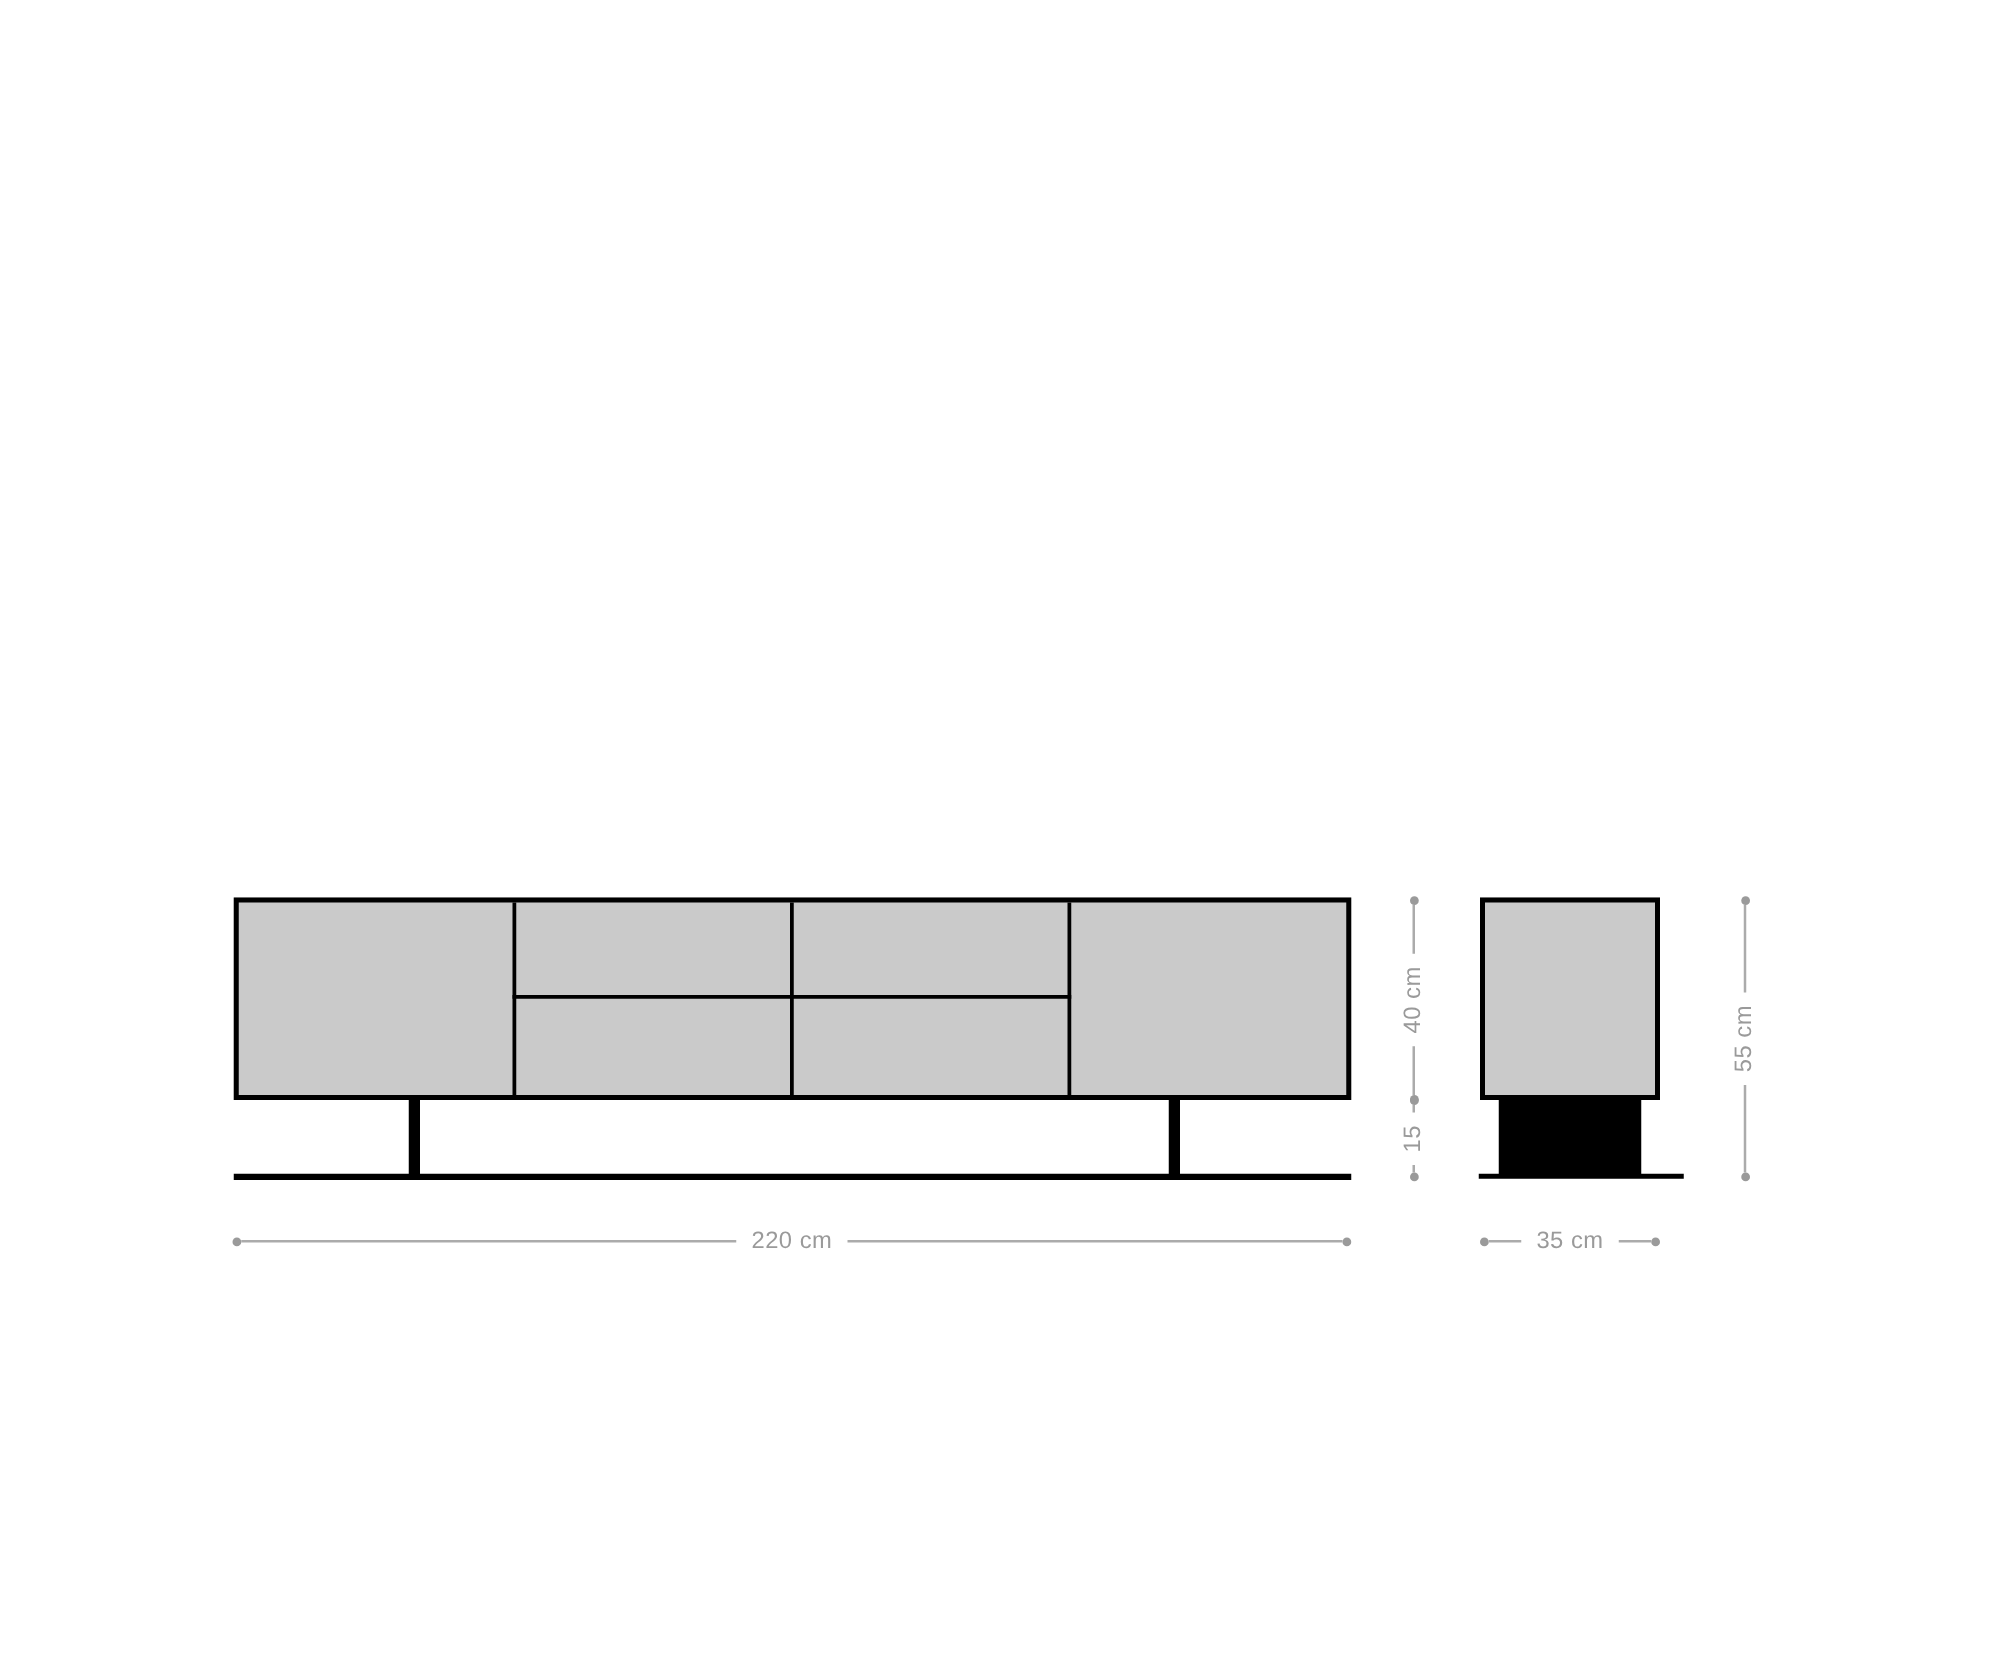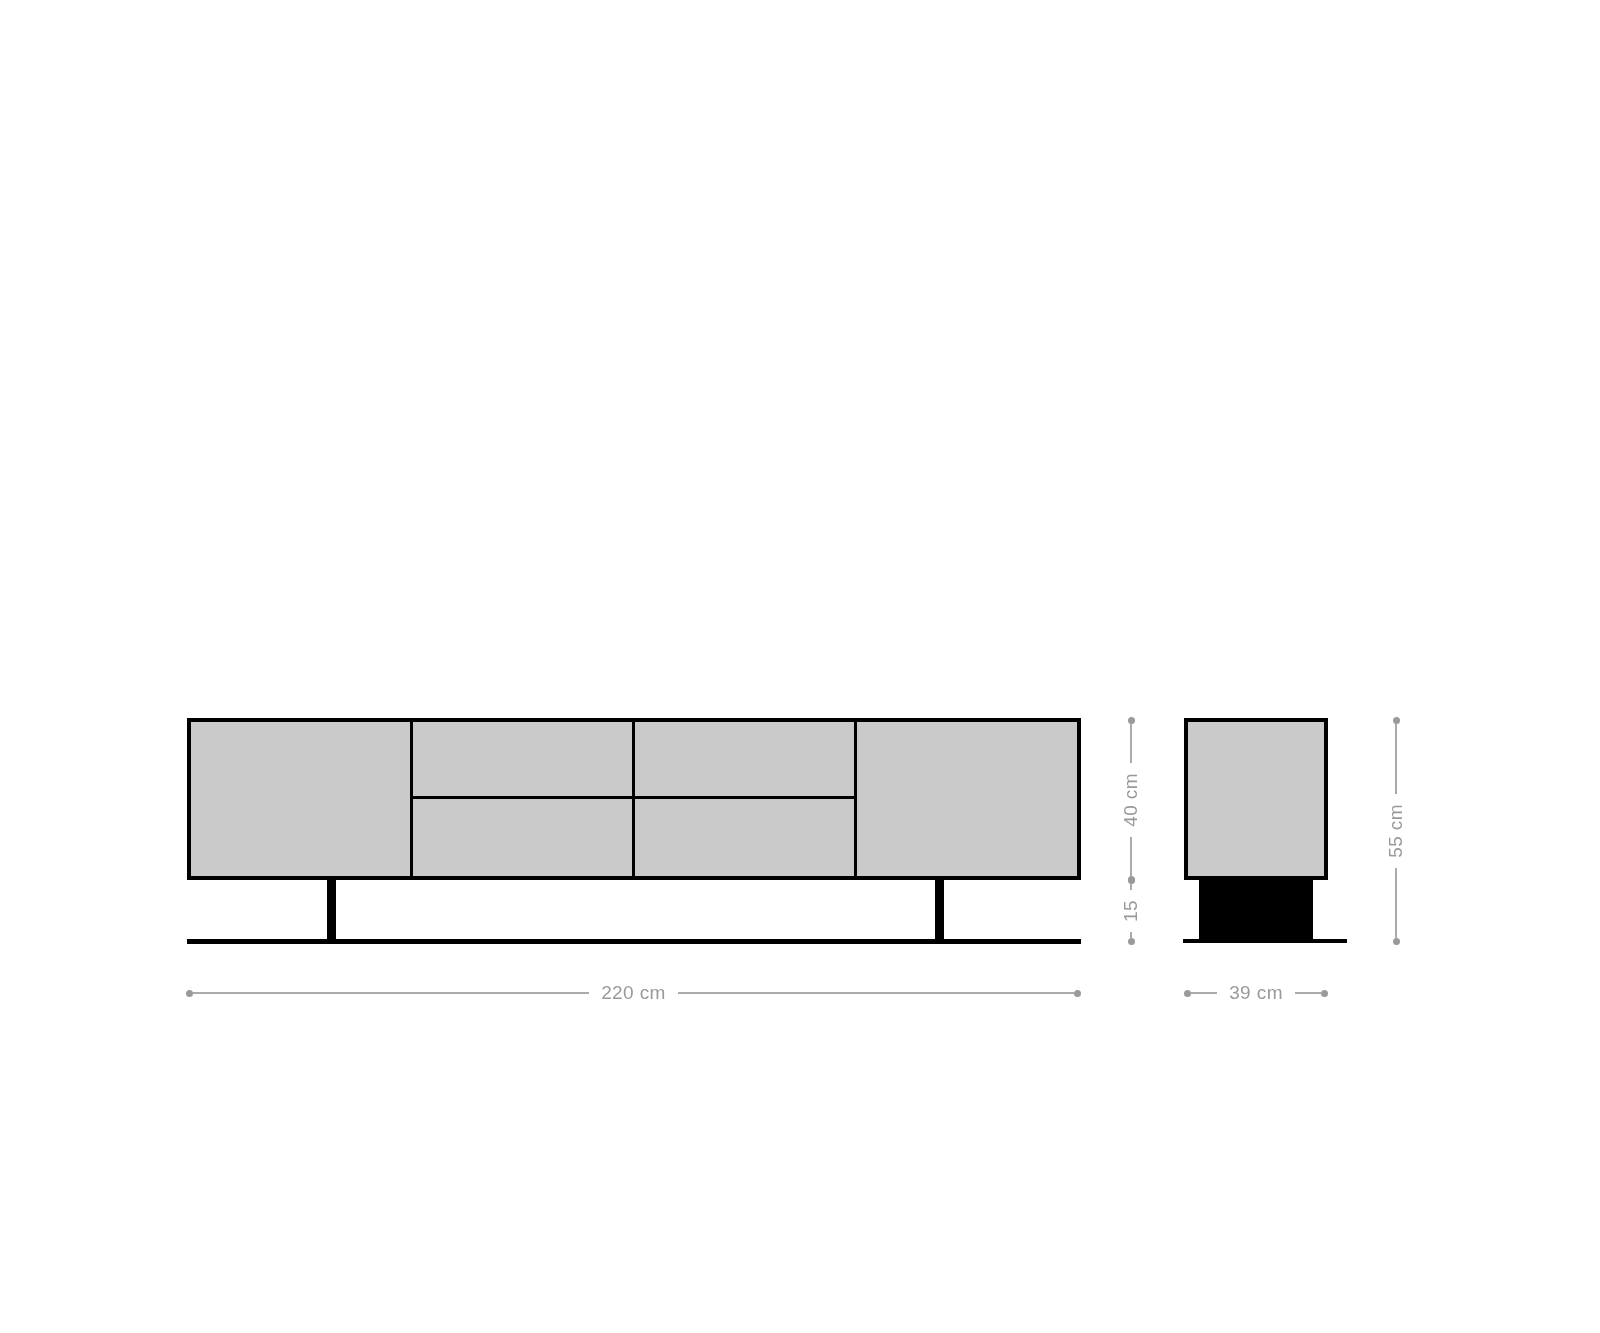--- a/index.html
+++ b/index.html
@@ -95,21 +95,21 @@
     <span class="dot"></span>
     <span class="dline"></span>
     <span class="dim-label">220 cm</span>
     <span class="dline"></span>
     <span class="dot"></span>
   </div>
 
   <div class="dim dim-h dim-depth">
     <span class="dot"></span>
     <span class="dline"></span>
-    <span class="dim-label">39 cm</span>
+    <span class="dim-label">35 cm</span>
     <span class="dline"></span>
     <span class="dot"></span>
   </div>
 
   <div class="dim dim-v dim-body-height">
     <span class="dot"></span>
     <span class="dline"></span>
     <span class="dim-label">40 cm</span>
     <span class="dline"></span>
     <span class="dot"></span>

